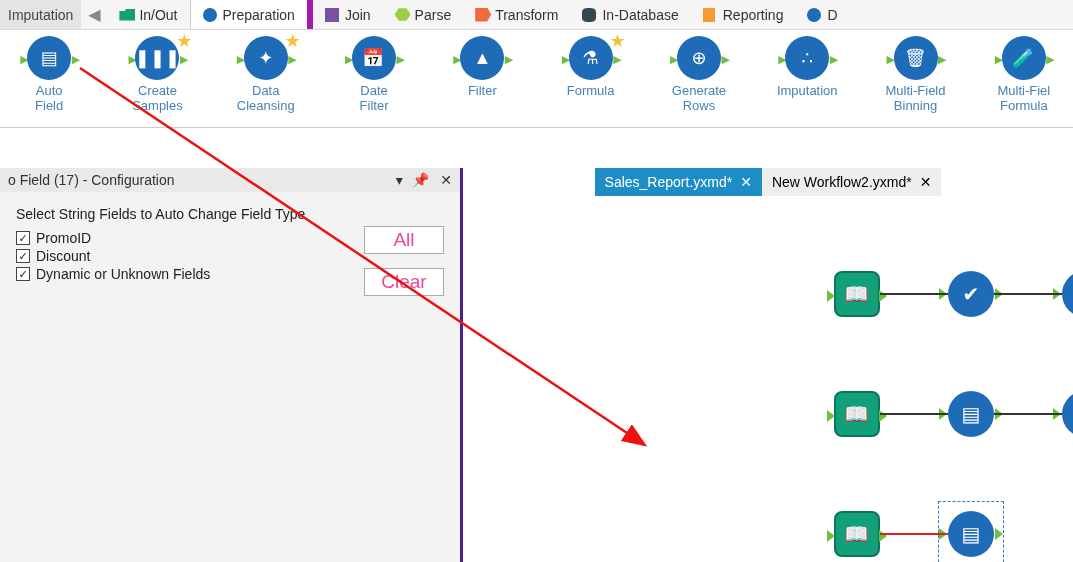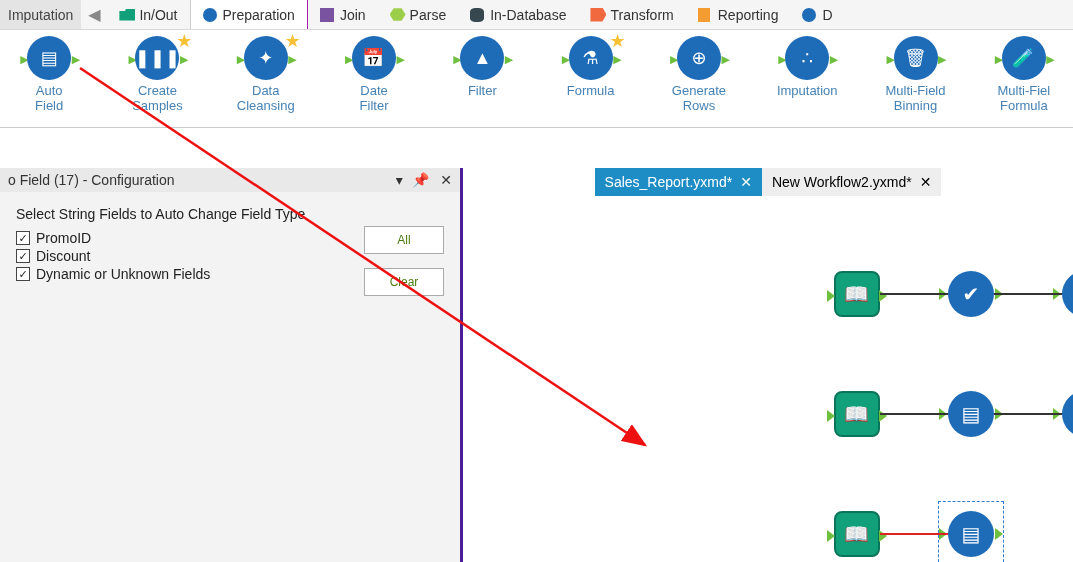--- a/index.html
+++ b/index.html
@@ -3,21 +3,21 @@
 <meta charset="utf-8">
 <style>
   * { box-sizing: border-box; margin: 0; padding: 0; font-family: "Segoe UI", Arial, sans-serif; }
   body { background: #fff; width: 1073px; height: 562px; overflow: hidden; position: relative; }
 
   
   .cat-bar { height: 30px; display: flex; align-items: stretch; background: #f5f5f5; border-bottom:1px solid #d9d9d9;}
   .cat-favorites { background:#e4e4e4; color:#444; font-size:14px; display:flex; align-items:center; padding:0 8px; }
   .cat-arrow { width:26px; display:flex; align-items:center; justify-content:center; color:#888;}
   .cat-item { display:flex; align-items:center; gap:6px; padding:0 12px; font-size:14px; color:#333; }
-  .cat-item.active { background:#fff; border-left:1px solid #ccc; border-right:1px solid #a21caf;}
+  .cat-item.active { background:#fff; border-left:1px solid #ccc; border-right:6px solid #a21caf;}
   .cat-icon { width:14px; height:14px; display:inline-block; position:relative;}
   .folder-shape { clip-path: polygon(0 20%, 35% 20%, 42% 0, 100% 0, 100% 100%, 0 100%); width:16px; height:12px;}
   .hex-shape { clip-path: polygon(25% 5%, 75% 5%, 100% 50%, 75% 95%, 25% 95%, 0% 50%);}
   .tag-shape { clip-path: polygon(0 0, 75% 0, 100% 50%, 75% 100%, 0 100%);}
 
   
   .tool-bar { height: 98px; background:#fff; display:flex; gap:18px; padding:6px 4px 0 4px; border-bottom:1px solid #ccc;}
   .tool { width:100px; text-align:center; font-size:13px; color:#4682b4; position:relative; display:flex; flex-direction:column; align-items:center;}
   .tool .tool-icon-wrap { position:relative; width:54px; height:46px;}
   .tool .circle { width:44px; height:44px; border-radius:50%; background:#1e6bb8; position:absolute; left:5px; top:0; display:flex; align-items:center; justify-content:center;}
@@ -32,21 +32,21 @@
   .mid { display:flex; height: calc(562px - 30px - 98px); margin-top: 40px;}
   .config { width:460px; display:flex; flex-direction:column; background:#fff;}
   .config-title { background:#e9e9e9; color:#333; font-size:14px; padding:4px 8px; display:flex; align-items:center; justify-content:space-between;}
   .config-title-ctrls { display:flex; gap:10px; align-items:center; color:#333;}
   .config-body { flex:1; background:#f3f3f3; padding:14px 16px; display:flex; gap:16px;}
   .field-list { flex:1;}
   .field-list h4 { font-weight:normal; font-size:14px; color:#222; margin-bottom:8px;}
   .chk-row { display:flex; align-items:center; gap:6px; font-size:14px; color:#222; margin:2px 0;}
   .chk { width:14px; height:14px; border:1px solid #444; display:inline-flex; align-items:center; justify-content:center; font-size:11px; background:#fff;}
   .btn-col { display:flex; flex-direction:column; gap:14px; padding-top:20px;}
-  .btn { width:80px; height:28px; border:1px solid #aaa; background:#fff; font-size:12px; color:#4d7c0f; display:flex; align-items:center; justify-content:center;}
+  .btn { width:80px; height:28px; border:1px solid #aaa; background:#fff; font-size:19px; color:#ec4899; display:flex; align-items:center; justify-content:center;}
 
   .canvas-wrap { flex:1; display:flex; flex-direction:column; border-left:3px solid #4c1d95;align-items:center;}
   .tabs { height:28px; background:#eee; display:flex; align-items:stretch;}
   .tab { display:flex; align-items:center; gap:8px; padding:0 10px; font-size:14px;}
   .tab.active { background:#1f8dc5; color:#fff;}
   .tab .close { font-size:14px; cursor:pointer;}
   .canvas { position:relative; flex:1; background:#fff;}
 
   
   .node { position:absolute; width:46px; height:46px; border-radius:50%; display:flex; align-items:center; justify-content:center; color:#fff; font-size:16px;}
@@ -82,26 +82,26 @@
       </div>
       <div class="cat-item">
         <span class="cat-icon"><span style="display: inline-block; background: rgb(122, 83, 160); width: 14px; height: 14px;"></span></span>
         <span>Join</span>
       </div>
       <div class="cat-item">
         <span class="cat-icon"><span class="hex-shape" style="display: inline-block; background: rgb(157, 206, 74); width: 16px; height: 14px;"></span></span>
         <span>Parse</span>
       </div>
       <div class="cat-item">
+        <span class="cat-icon"><span class="tag-shape" style="display: inline-block; background: rgb(241, 106, 63); width: 16px; height: 14px;"></span></span>
+        <span>Transform</span>
+      </div>
+      <div class="cat-item">
         <span class="cat-icon"><span style="display: inline-block; background: rgb(55, 71, 79); width: 14px; height: 14px; border-radius: 40% / 25%;"></span></span>
         <span>In-Database</span>
-      </div>
-      <div class="cat-item">
-        <span class="cat-icon"><span class="tag-shape" style="display: inline-block; background: rgb(241, 106, 63); width: 16px; height: 14px;"></span></span>
-        <span>Transform</span>
       </div>
       <div class="cat-item">
         <span class="cat-icon"><span style="display: inline-block; background: rgb(243, 156, 50); width: 12px; height: 14px;"></span></span>
         <span>Reporting</span>
       </div>
       <div class="cat-item">
         <span class="cat-icon"><span style="display: inline-block; background: rgb(30, 107, 184); width: 14px; height: 14px; border-radius: 50%;"></span></span>
         <span>D</span>
       </div>
     </div>

